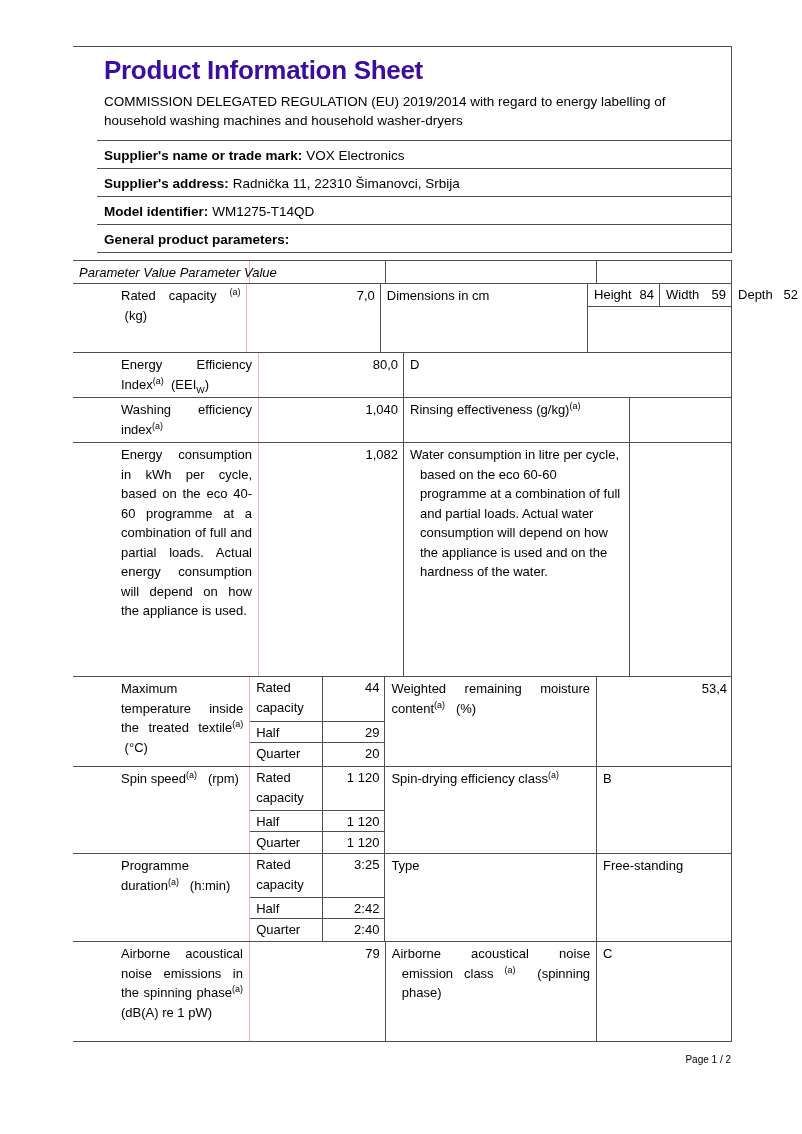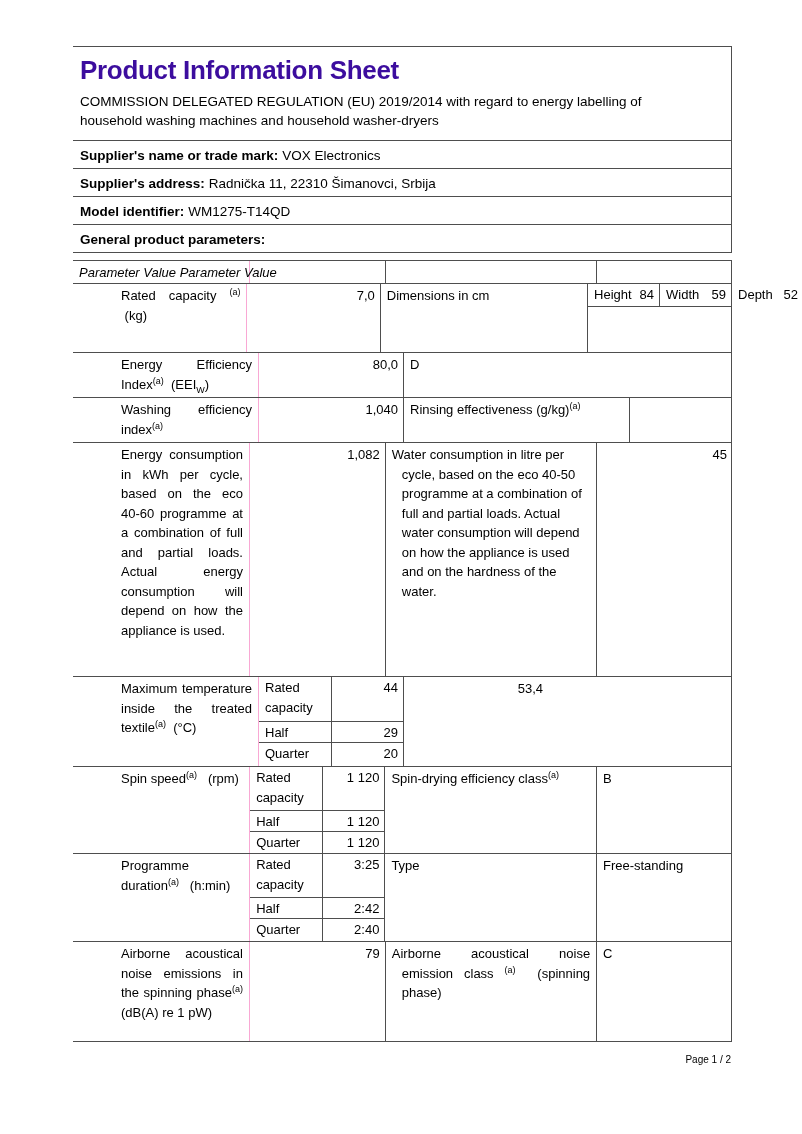--- a/index.html
+++ b/index.html
@@ -5,21 +5,21 @@
   html,body{margin:0;padding:0;background:#fff;}
   .page{position:relative;width:802px;height:1134px;background:#fff;overflow:hidden;
         font-family:"Liberation Sans",sans-serif;color:#000;font-size:13px;line-height:1.5;}
   p{margin:0;}
   sup{font-size:9px;line-height:0;vertical-align:super;}
   sub{font-size:9px;line-height:0;vertical-align:sub;}
 
   
   .info{position:absolute;left:73px;top:46px;width:659px;
         border-top:1px solid #4e4e4e;border-right:1px solid #4e4e4e;box-sizing:border-box;}
-  .info-row{border-bottom:1px solid #4e4e4e;box-sizing:border-box;padding:5px 8px 0 7px;}
+  .info-row{border-bottom:1px solid #4e4e4e;box-sizing:border-box;padding:5px 8px 0 7px;margin-left:24px;}
   .title-block{height:94px;}
   .doc-title{font-size:26px;line-height:30px;font-weight:bold;margin:3px 0 0 0;letter-spacing:-0.3px;}
   .regulation{margin-top:7px;font-size:13.5px;line-height:19px;width:608px;}
   .kv{height:28px;font-size:13.5px;}
   .kv b{font-weight:bold;}
   .kv .v{margin-left:4px;}
 
   
   .ptable{position:absolute;left:73px;top:260px;width:659px;
           border-top:1px solid #4e4e4e;border-right:1px solid #4e4e4e;box-sizing:border-box;}
@@ -137,43 +137,45 @@
           <p>Rinsing effectiveness (g/kg)<sup>(a)</sup></p>
         </div>
     </div>
 
     <div class="trow" style="height:234px">
       <div class="c c1">
           <p class="just">Energy consumption in kWh per cycle, based on the eco 40-60 programme at a combination of full and partial loads. Actual energy consumption will depend on how the appliance is used.</p>
         </div>
       <div class="c c2 val">1,082</div>
       <div class="c c3">
-          <p class="hang">Water consumption in litre per cycle, based on the eco 40-50 programme at a combination of full and partial loads. Actual water consumption will depend on how the appliance is used and on the hardness of the water.</p>
-        </div>
-      <div class="c c4 val">45</div>
+          <p class="hang">Water consumption in litre per cycle, based on the eco 60-60 programme at a combination of full and partial loads. Actual water consumption will depend on how the appliance is used and on the hardness of the water.</p>
+        </div>
     </div>
 
     <div class="trow" style="height:90px">
       <div class="c c1">
           <p class="just">Maximum temperature inside the treated textile<sup>(a)</sup> &nbsp;(°C)</p>
         </div>
       <div class="subtbl">
         <div class="subrow" style="height:45px">
           <div class="subl">Rated capacity</div>
           <div class="subv">44</div>
         </div>
         <div class="subrow" style="height:22px">
           <div class="subl">Half</div>
           <div class="subv">29</div>
         </div>
         <div class="subrow" style="height:23px">
           <div class="subl">Quarter</div>
           <div class="subv">20</div>
         </div>
       </div>
+      <div class="c c3">
+          <p class="just">Weighted remaining moisture content<sup>(a)</sup> &nbsp;&nbsp;(%)</p>
+        </div>
       <div class="c c4 val">53,4</div>
     </div>
 
     <div class="trow" style="height:87px">
       <div class="c c1">
           <p class="just">Spin speed<sup>(a)</sup> &nbsp;&nbsp;(rpm)</p>
         </div>
       <div class="subtbl">
         <div class="subrow" style="height:45px">
           <div class="subl">Rated capacity</div>

